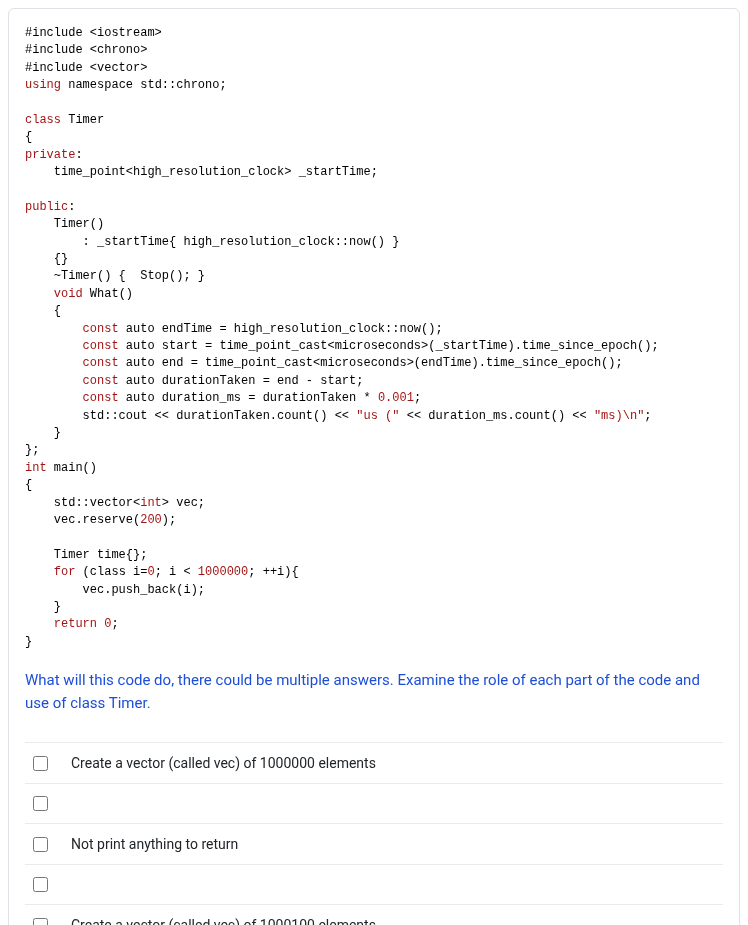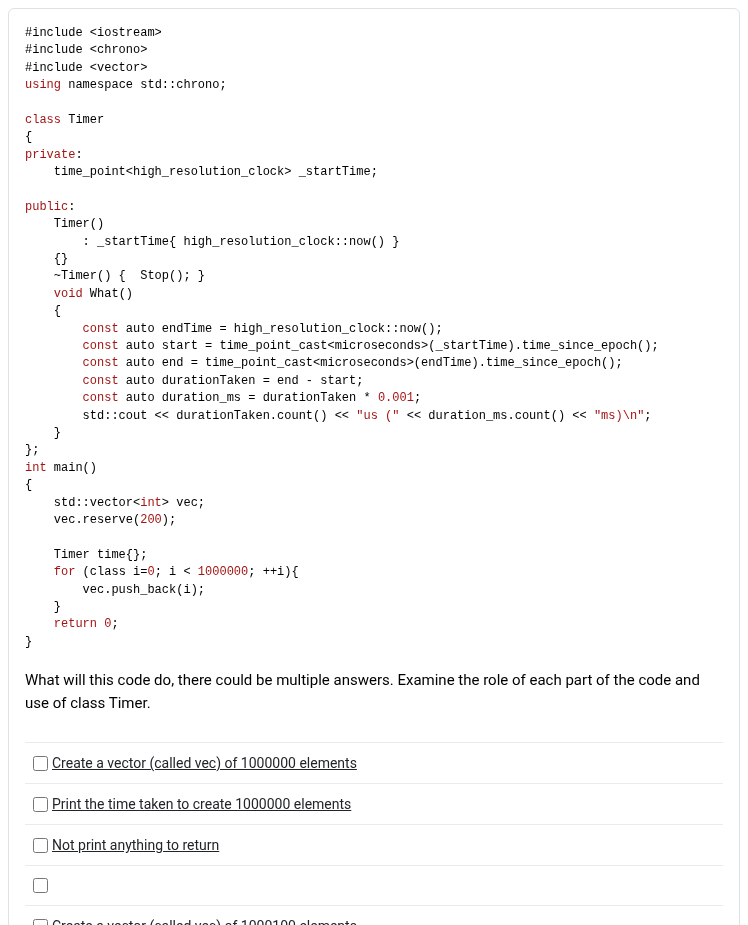--- a/index.html
+++ b/index.html
@@ -24,32 +24,31 @@
     white-space: pre;
     color: #000;
     margin-bottom: 18px;
   }
   .kw  { color: #a31515; }   
   .str { color: #a31515; }
   .num { color: #a31515; margin-top: 16px; }
   .question-text {
     font-size: 15px;
     line-height: 1.5;
-    color: #000000;
+    color: #1d4ed8;
     margin: 14px 0 28px 0;
   }
   .option {
     display: flex;
     align-items: center;
-    gap: 4px;
+    gap: 23px;
     padding: 12px 8px;
     border-top: 1px solid #e9ecef;
     font-size: 14px;
     color: #212529;
-    text-decoration: underline;
   }
   .option input[type="checkbox"] {
     width: 15px;
     height: 15px;
     margin: 0;
     cursor: pointer;
   }
   .option label { cursor: pointer; }
 </style>
 </head>
@@ -95,21 +94,20 @@
 <span>}</span></div>
 
   <div class="question-text">What will this code do, there could be multiple answers. Examine the role of each part of the code and use of class Timer.</div>
 
   <div class="option">
     <input type="checkbox" style="">
     <label>Create a vector (called vec) of 1000000 elements</label>
   </div>
   <div class="option">
     <input type="checkbox" style="">
-    <label>Print the time taken to create 1000000 elements</label>
   </div>
   <div class="option">
     <input type="checkbox" style="">
     <label>Not print anything to return</label>
   </div>
   <div class="option">
     <input type="checkbox" style="">
   </div>
   <div class="option">
     <input type="checkbox" style="">

